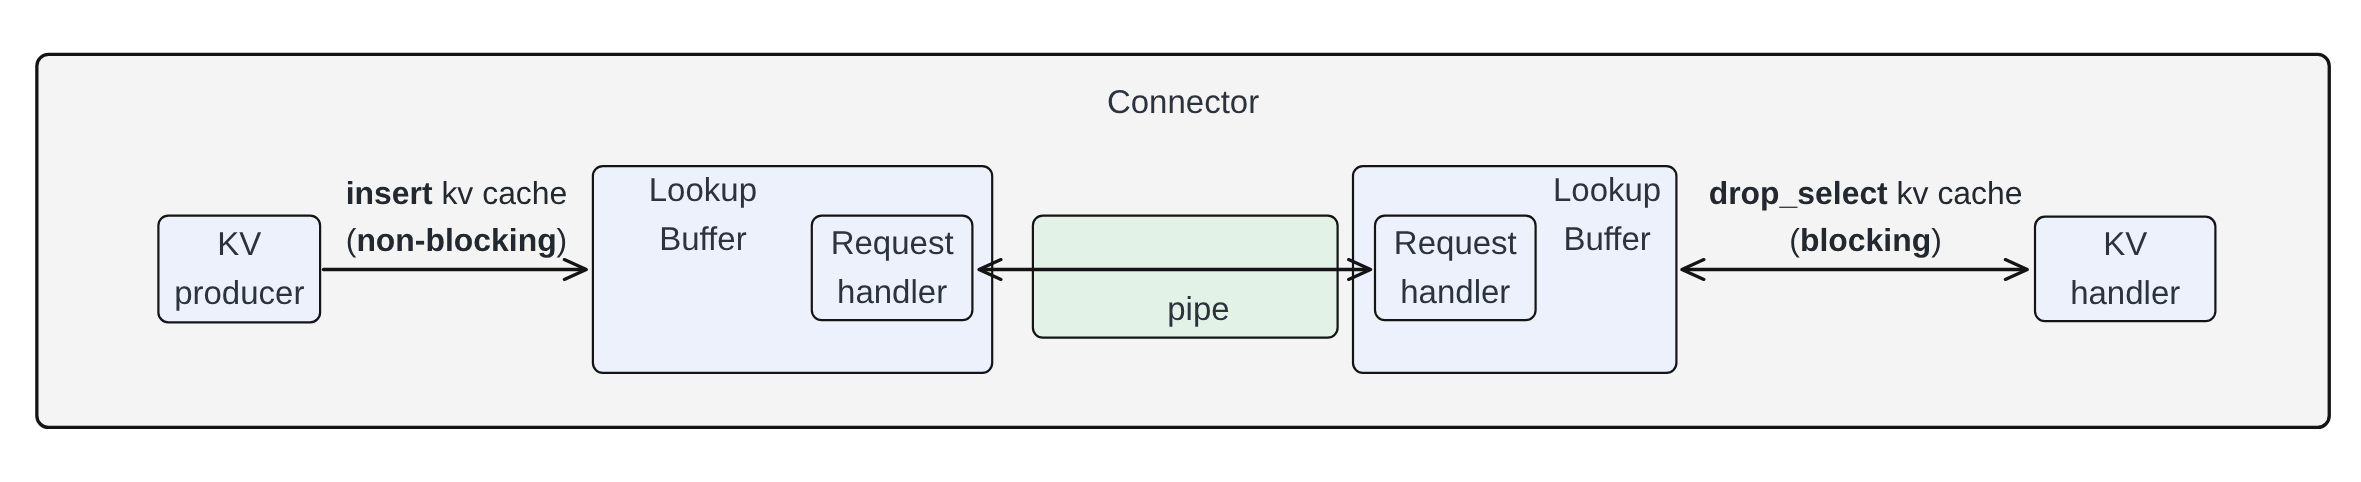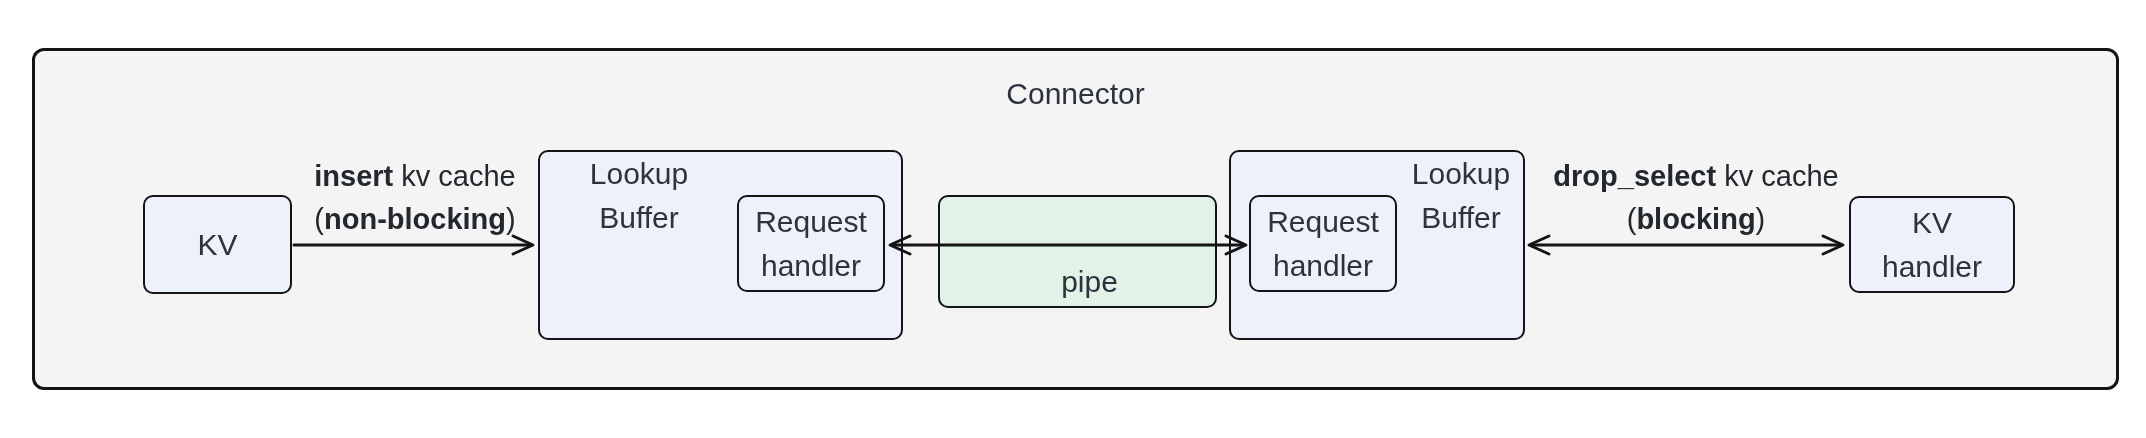--- a/index.html
+++ b/index.html
@@ -85,20 +85,21 @@
 
 <div class="canvas">
 
   <div class="connector">
     <div class="connector-title">Connector</div>
   </div>
 
   <div class="node" style="left:143px;top:195px;width:149px;height:99px;">
     <div class="node-label">
       <div>KV</div>
+      <div>producer</div>
     </div>
   </div>
 
   <div class="bignode" style="left:538px;top:150px;width:365px;height:190px;">
     <div class="side-label" style="left:0;width:198px;">
       <div>
         <div>Lookup</div>
         <div>Buffer</div>
       </div>
     </div>

